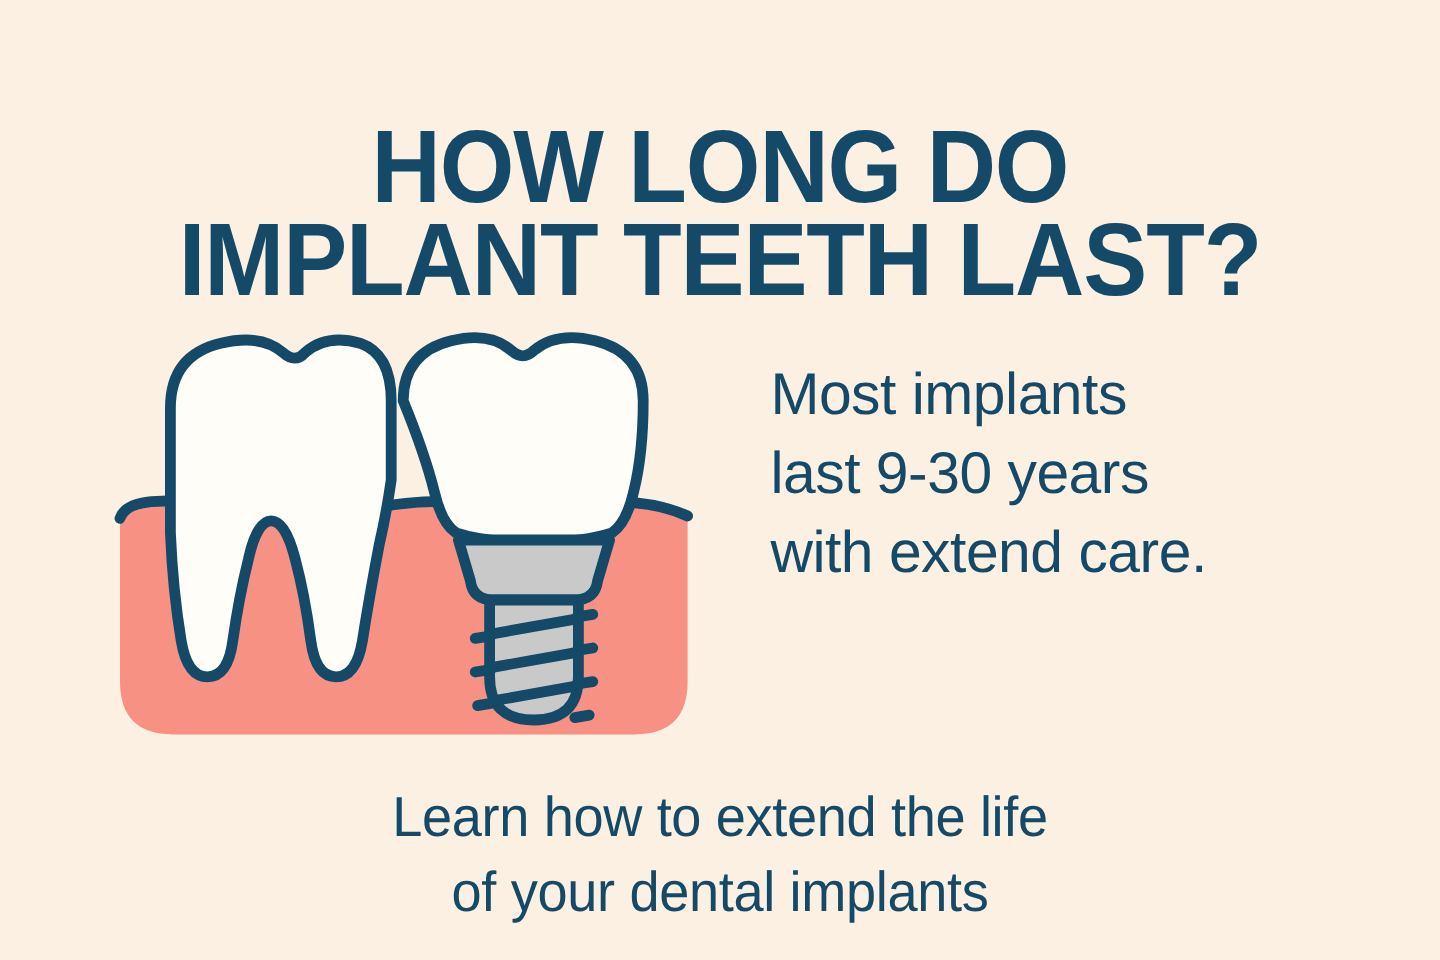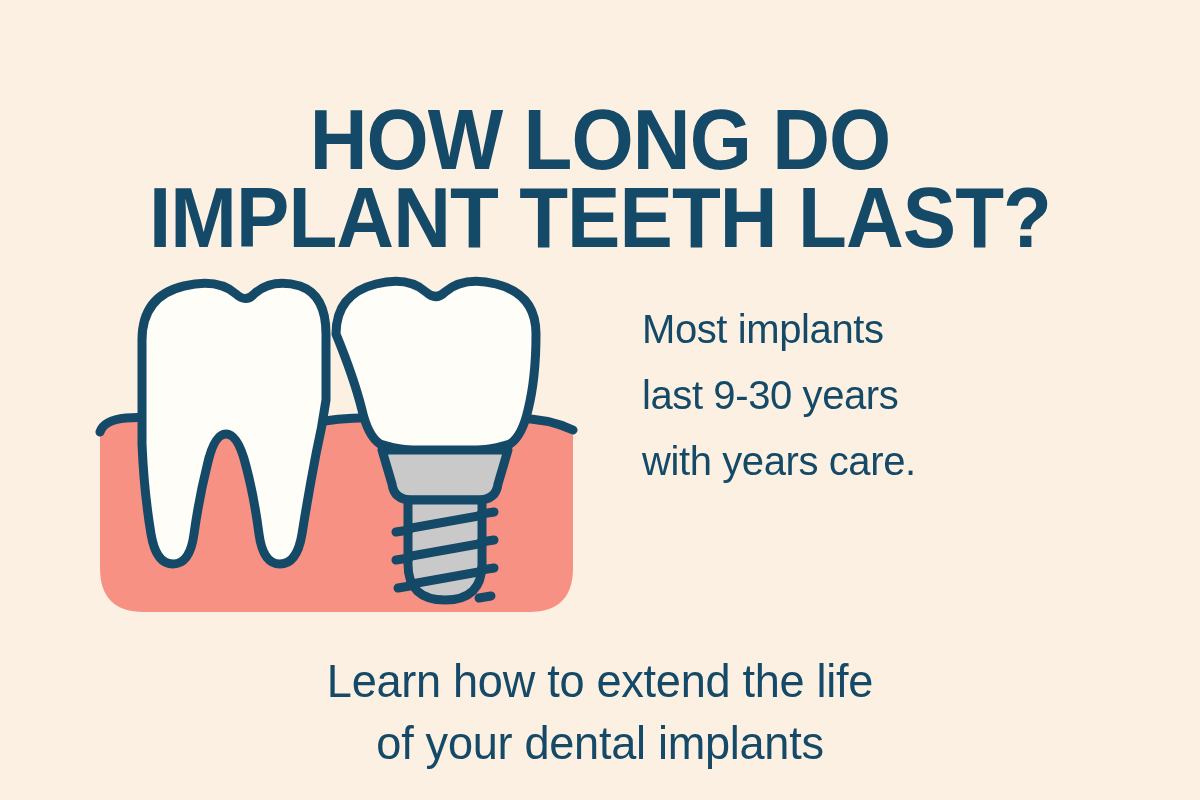--- a/index.html
+++ b/index.html
@@ -41,21 +41,21 @@
     white-space: nowrap;
   }
 
   
   #stat-block {
     position: absolute;
     left: 642px;
     top: 296px;
     width: 470px;
     color: #154968;
-    font-size: 40px;
+    font-size: 49px;
     line-height: 66px;
     font-weight: 400;
     letter-spacing: -0.4px;
   }
   #stat-block .stat-line {
     display: block;
     white-space: nowrap;
   }
 
   
@@ -210,21 +210,21 @@
           <line x1="395" y1="302" x2="408" y2="300"></line>
           <line x1="393" y1="330" x2="405" y2="328"></line>
         </g>
       </g>
     </svg>
   </div>
 
   <div id="stat-block">
     <span class="stat-line">Most implants</span>
     <span class="stat-line">last 9-30 years</span>
-    <span class="stat-line">with years care.</span>
+    <span class="stat-line">with extend care.</span>
   </div>
 
   <div id="cta-block">
     <span class="cta-line">Learn how to extend the life</span>
     <span class="cta-line">of your dental implants</span>
   </div>
 
 </div>
 
 </body></html>

